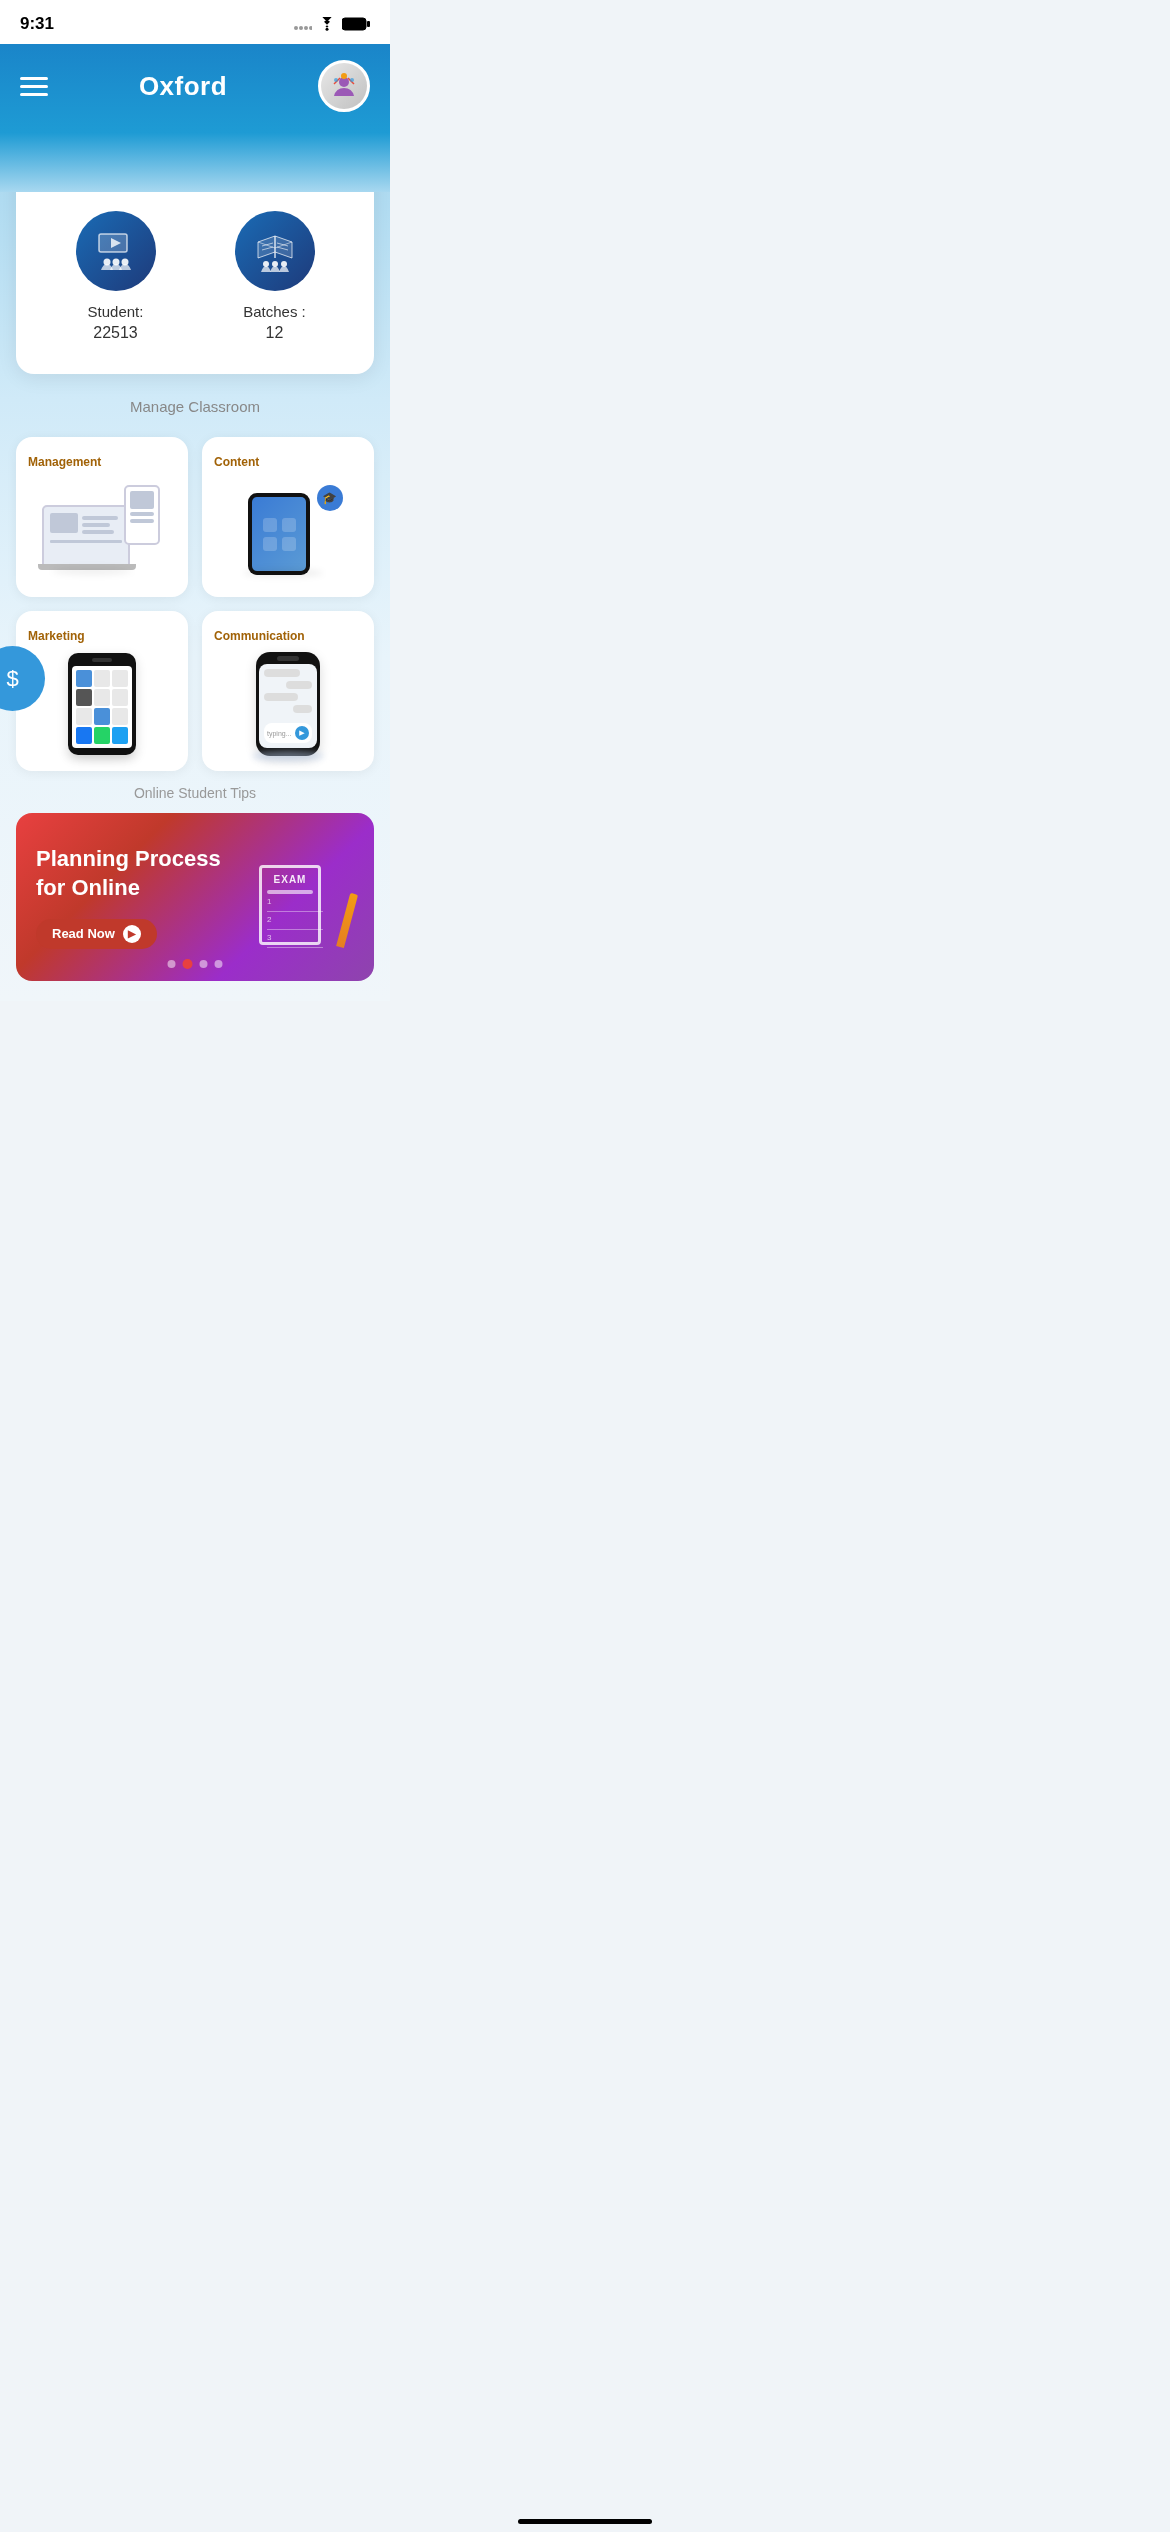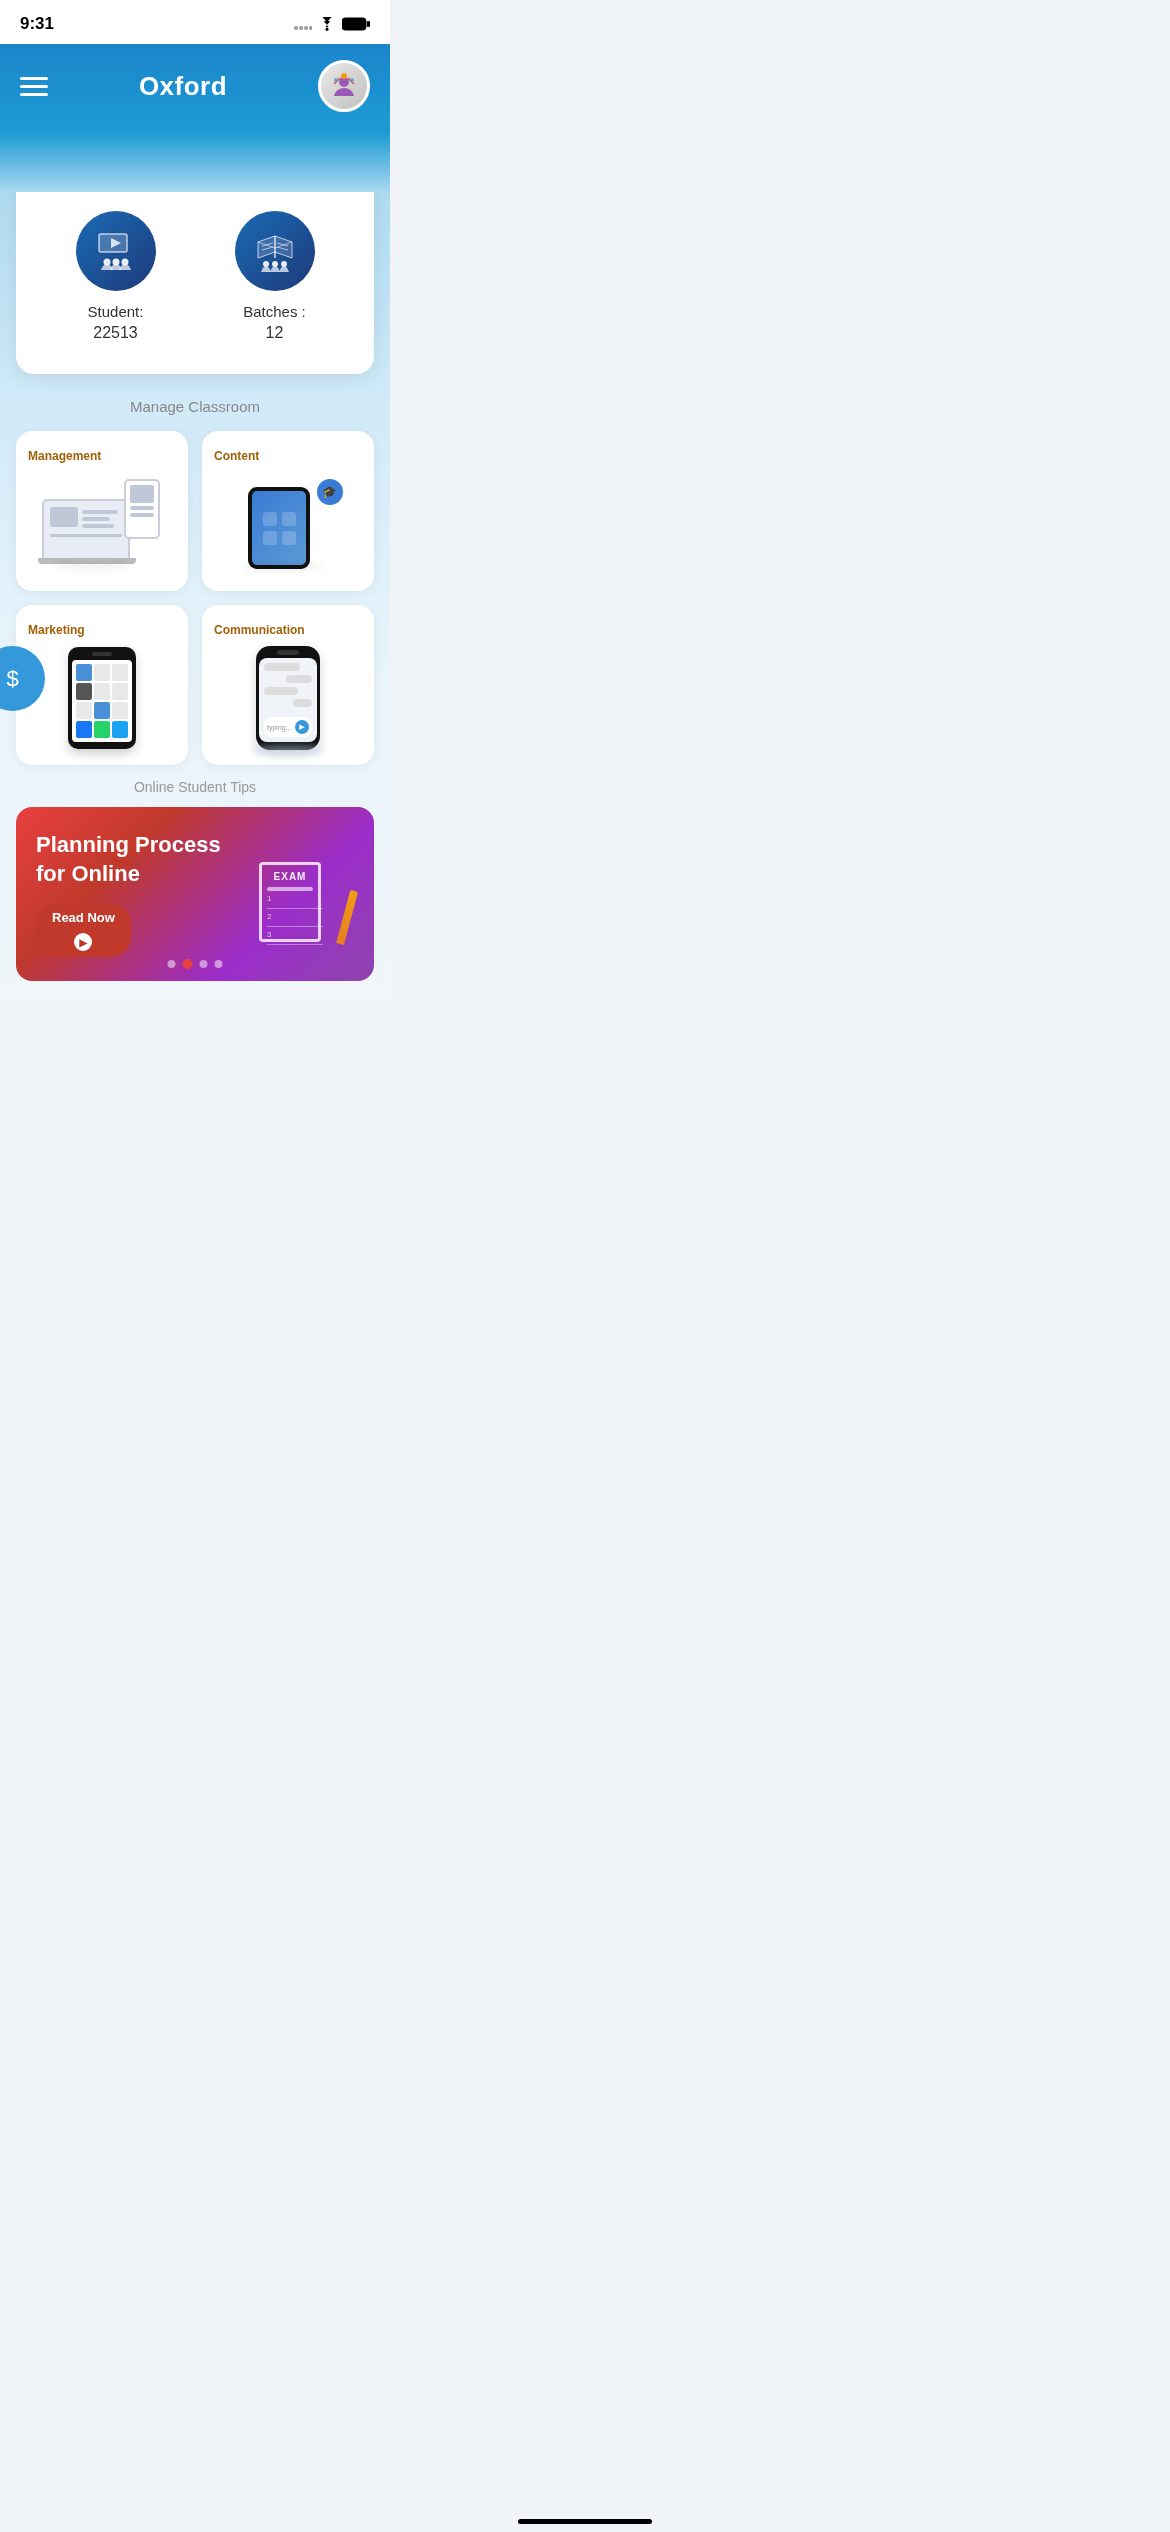--- a/index.html
+++ b/index.html
@@ -144,21 +144,21 @@
       font-weight: 400;
       text-align: center;
       margin-top: -8px;
     }
 
     
     .section-label {
       text-align: center;
       color: #888;
       font-size: 15px;
-      margin-bottom: 16px;
+      margin-bottom: 22px;
     }
 
     
     .grid-2 {
       display: grid;
       grid-template-columns: 1fr 1fr;
       gap: 14px;
       margin-bottom: 14px;
     }
     .grid-card {
@@ -222,21 +222,20 @@
       align-items: center;
       gap: 8px;
       background: #c0392b;
       color: #fff;
       border-radius: 20px;
       padding: 6px 16px;
       font-size: 13px;
       font-weight: 600;
       cursor: pointer;
       border: none;
-      flex-direction: column;
     }
     .read-now-arrow {
       width: 18px;
       height: 18px;
       background: #fff;
       border-radius: 50%;
       display: flex;
       align-items: center;
       justify-content: center;
       color: #c0392b;

